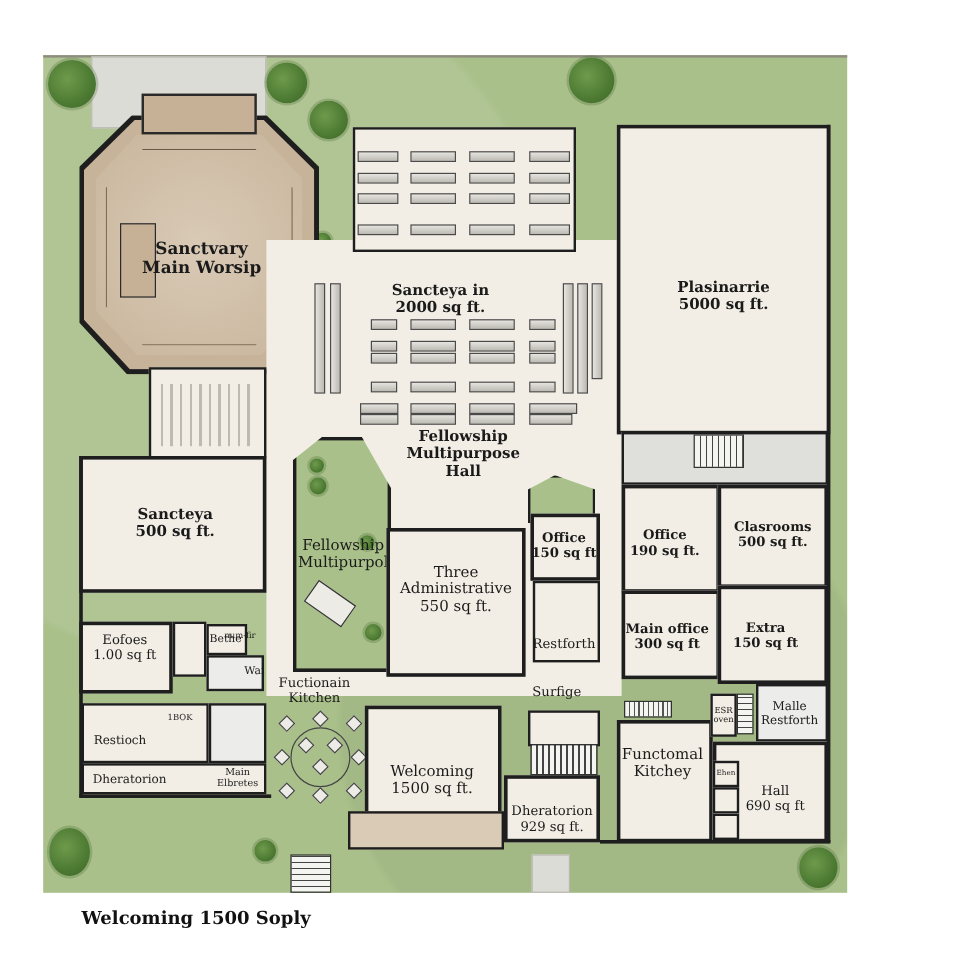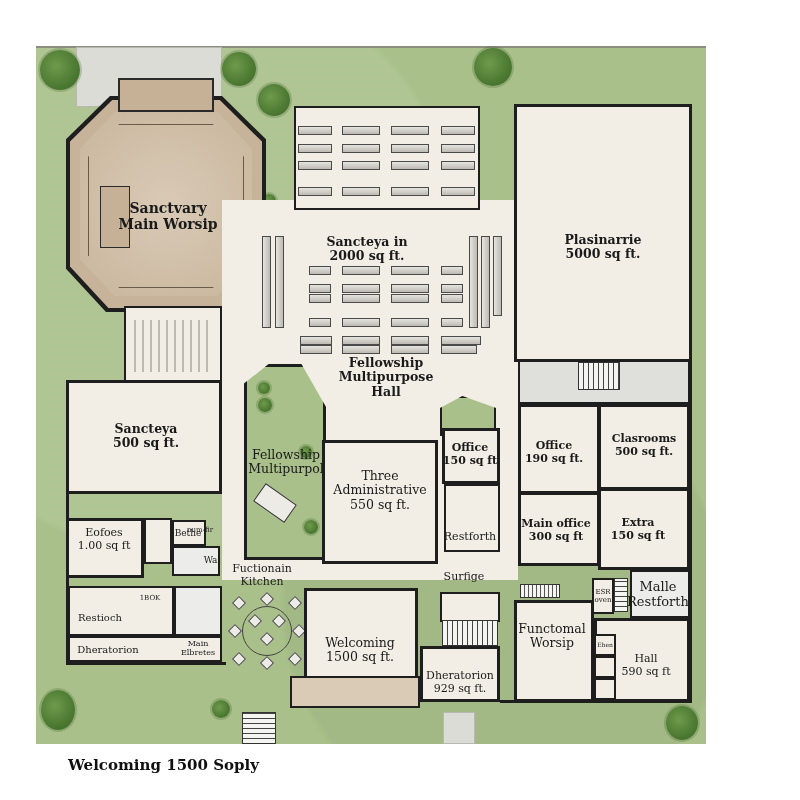--- a/index.html
+++ b/index.html
@@ -282,40 +282,40 @@
 <div class="room" style="left:420px;top:646px;width:80px;height:56px;"></div>
 <div class="label sm" style="left:460px;top:683px;font-weight:normal;">
   <span class="l1">Dheratorion</span>
   <span class="l2">929 sq ft.</span>
 </div>
 
 <div class="room" style="left:514px;top:600px;width:80px;height:102px;"></div>
 <div style="position:absolute;left:520px;top:584px;width:40px;height:14px;border:1px solid #333;background:repeating-linear-gradient(90deg,#f4f4f0 0 3px,#555 3px 4px);"></div>
 <div class="label md" style="left:552px;top:636px;font-weight:normal;">
   <span class="l1">Functomal</span>
-  <span class="l2">Worsip</span>
+  <span class="l2">Kitchey</span>
 </div>
 
 <div class="room thin" style="left:592px;top:578px;width:22px;height:36px;"></div>
 <div class="label xs" style="left:603px;top:596px;font-size:7px;">
   <span class="l1">ESR</span>
   <span class="l2">oven</span>
 </div>
 <div class="stairs-h" style="left:614px;top:578px;width:14px;height:34px;"></div>
 
 <div class="room thin grey" style="left:630px;top:570px;width:60px;height:48px;background:#ececea;"></div>
-<div class="label xs" style="left:658px;top:595px;font-size:13px;">
+<div class="label xs" style="left:658px;top:595px;font-size:10px;">
   <span class="l1">Malle</span>
   <span class="l2">Restforth</span>
 </div>
 
 <div class="room" style="left:594px;top:618px;width:96px;height:84px;"></div>
 <div class="label sm" style="left:646px;top:666px;font-weight:normal;">
   <span class="l1">Hall</span>
-  <span class="l2">590 sq ft</span>
+  <span class="l2">690 sq ft</span>
 </div>
 <div class="room thin" style="left:594px;top:634px;width:22px;height:22px;"></div>
 <div class="label xs" style="left:605px;top:645px;font-size:6px;">
   <span class="l1">Ehen</span>
 </div>
 <div class="room thin" style="left:594px;top:656px;width:22px;height:22px;"></div>
 <div class="room thin" style="left:594px;top:678px;width:22px;height:22px;"></div>
 
 <div style="position:absolute;left:66px;top:380px;width:3px;height:284px;background:#1e1e1e;"></div>
 <div style="position:absolute;left:689px;top:104px;width:3px;height:598px;background:#1e1e1e;"></div>

